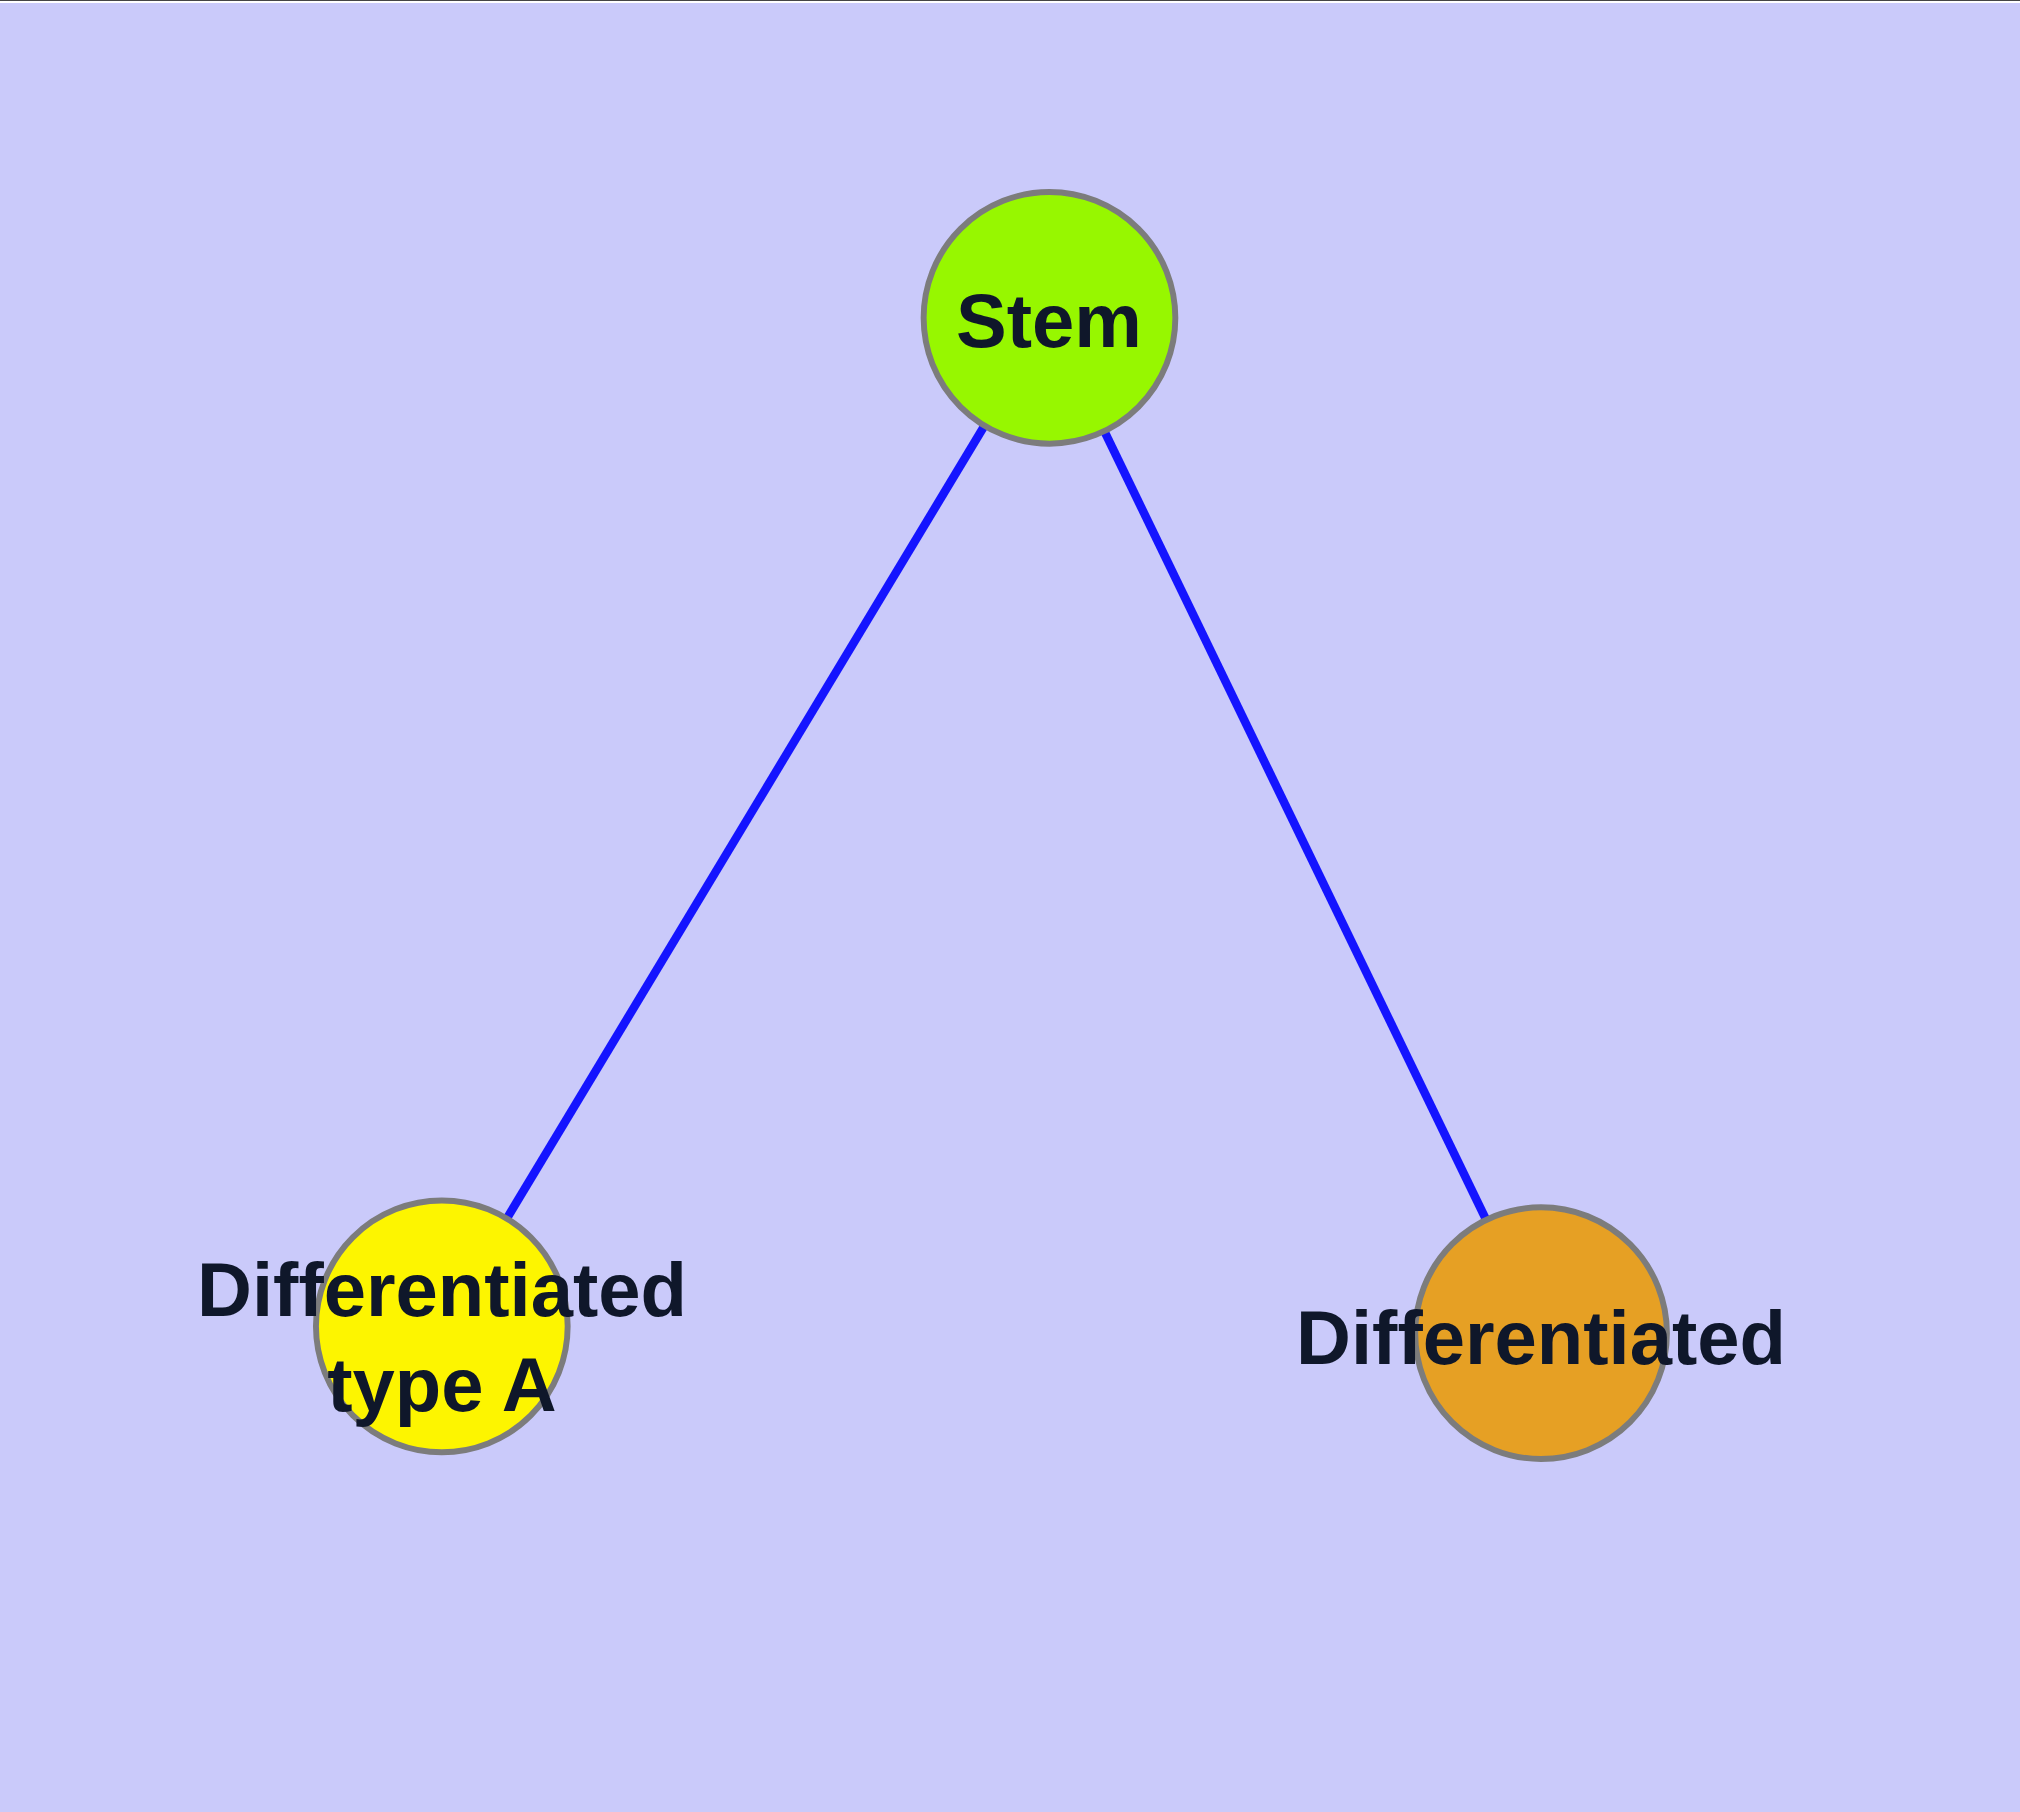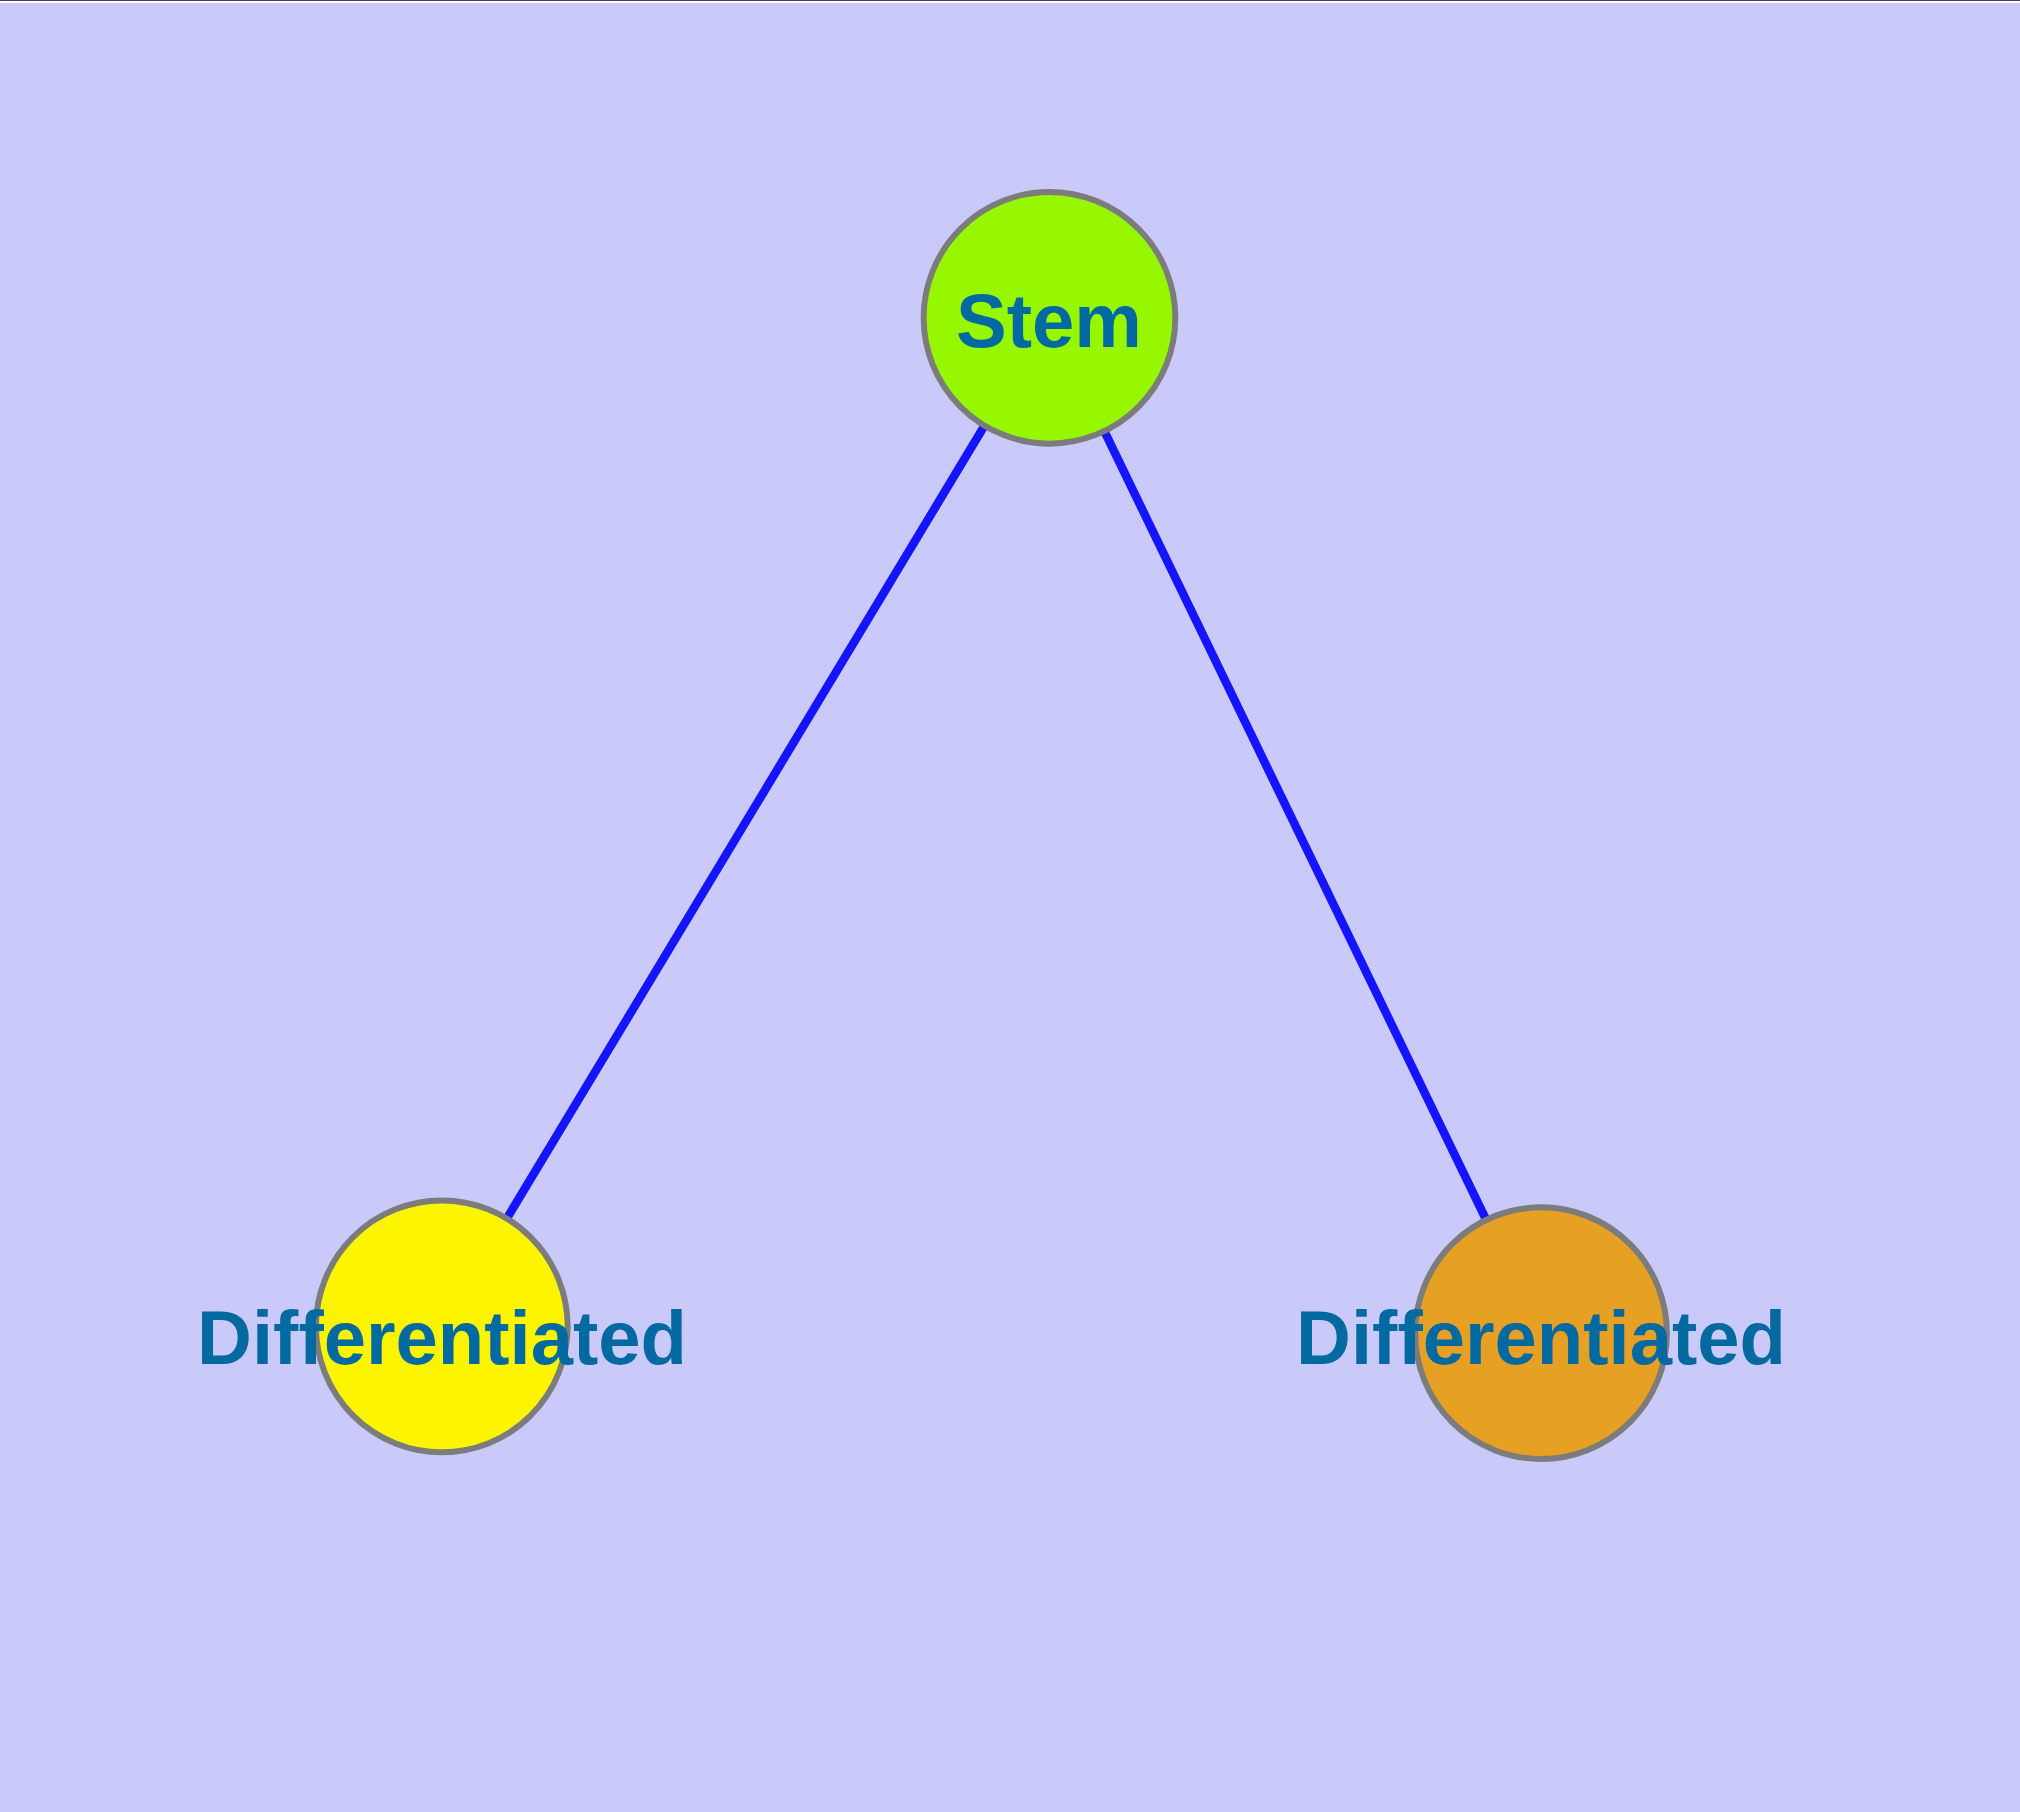--- a/index.html
+++ b/index.html
@@ -29,21 +29,21 @@
   }
   svg.graph {
     position: absolute;
     top: 0; left: 0;
     z-index: 1;
   }
   .node-label {
     position: absolute;
     transform: translate(-50%, -50%);
     z-index: 2;
-    color: #0369a1;
+    color: #0f172a;
     font-weight: bold;
     font-size: 76px;
     line-height: 1.25;
     text-align: center;
     white-space: nowrap;
     letter-spacing: 0px;
   }
   .node-label div { white-space: nowrap; }
   #label-stem   { left: 1049px; top: 320px; }
   #label-diff-a { left: 442px;  top: 1337px; }
@@ -70,20 +70,21 @@
 
     <circle cx="1818" cy="1573" r="148.5" stroke-width="7" fill="#E6A024" stroke="#7C7C7C"></circle>
   </svg>
 
   <div class="node-label" id="label-stem">
     <div>Stem</div>
   </div>
 
   <div class="node-label" id="label-diff-a">
     <div>Differentiated</div>
+    <div>type A</div>
   </div>
 
   <div class="node-label" id="label-diff-b">
     <div>Differentiated</div>
   </div>
 
 </div>
 
 
 </body></html>

